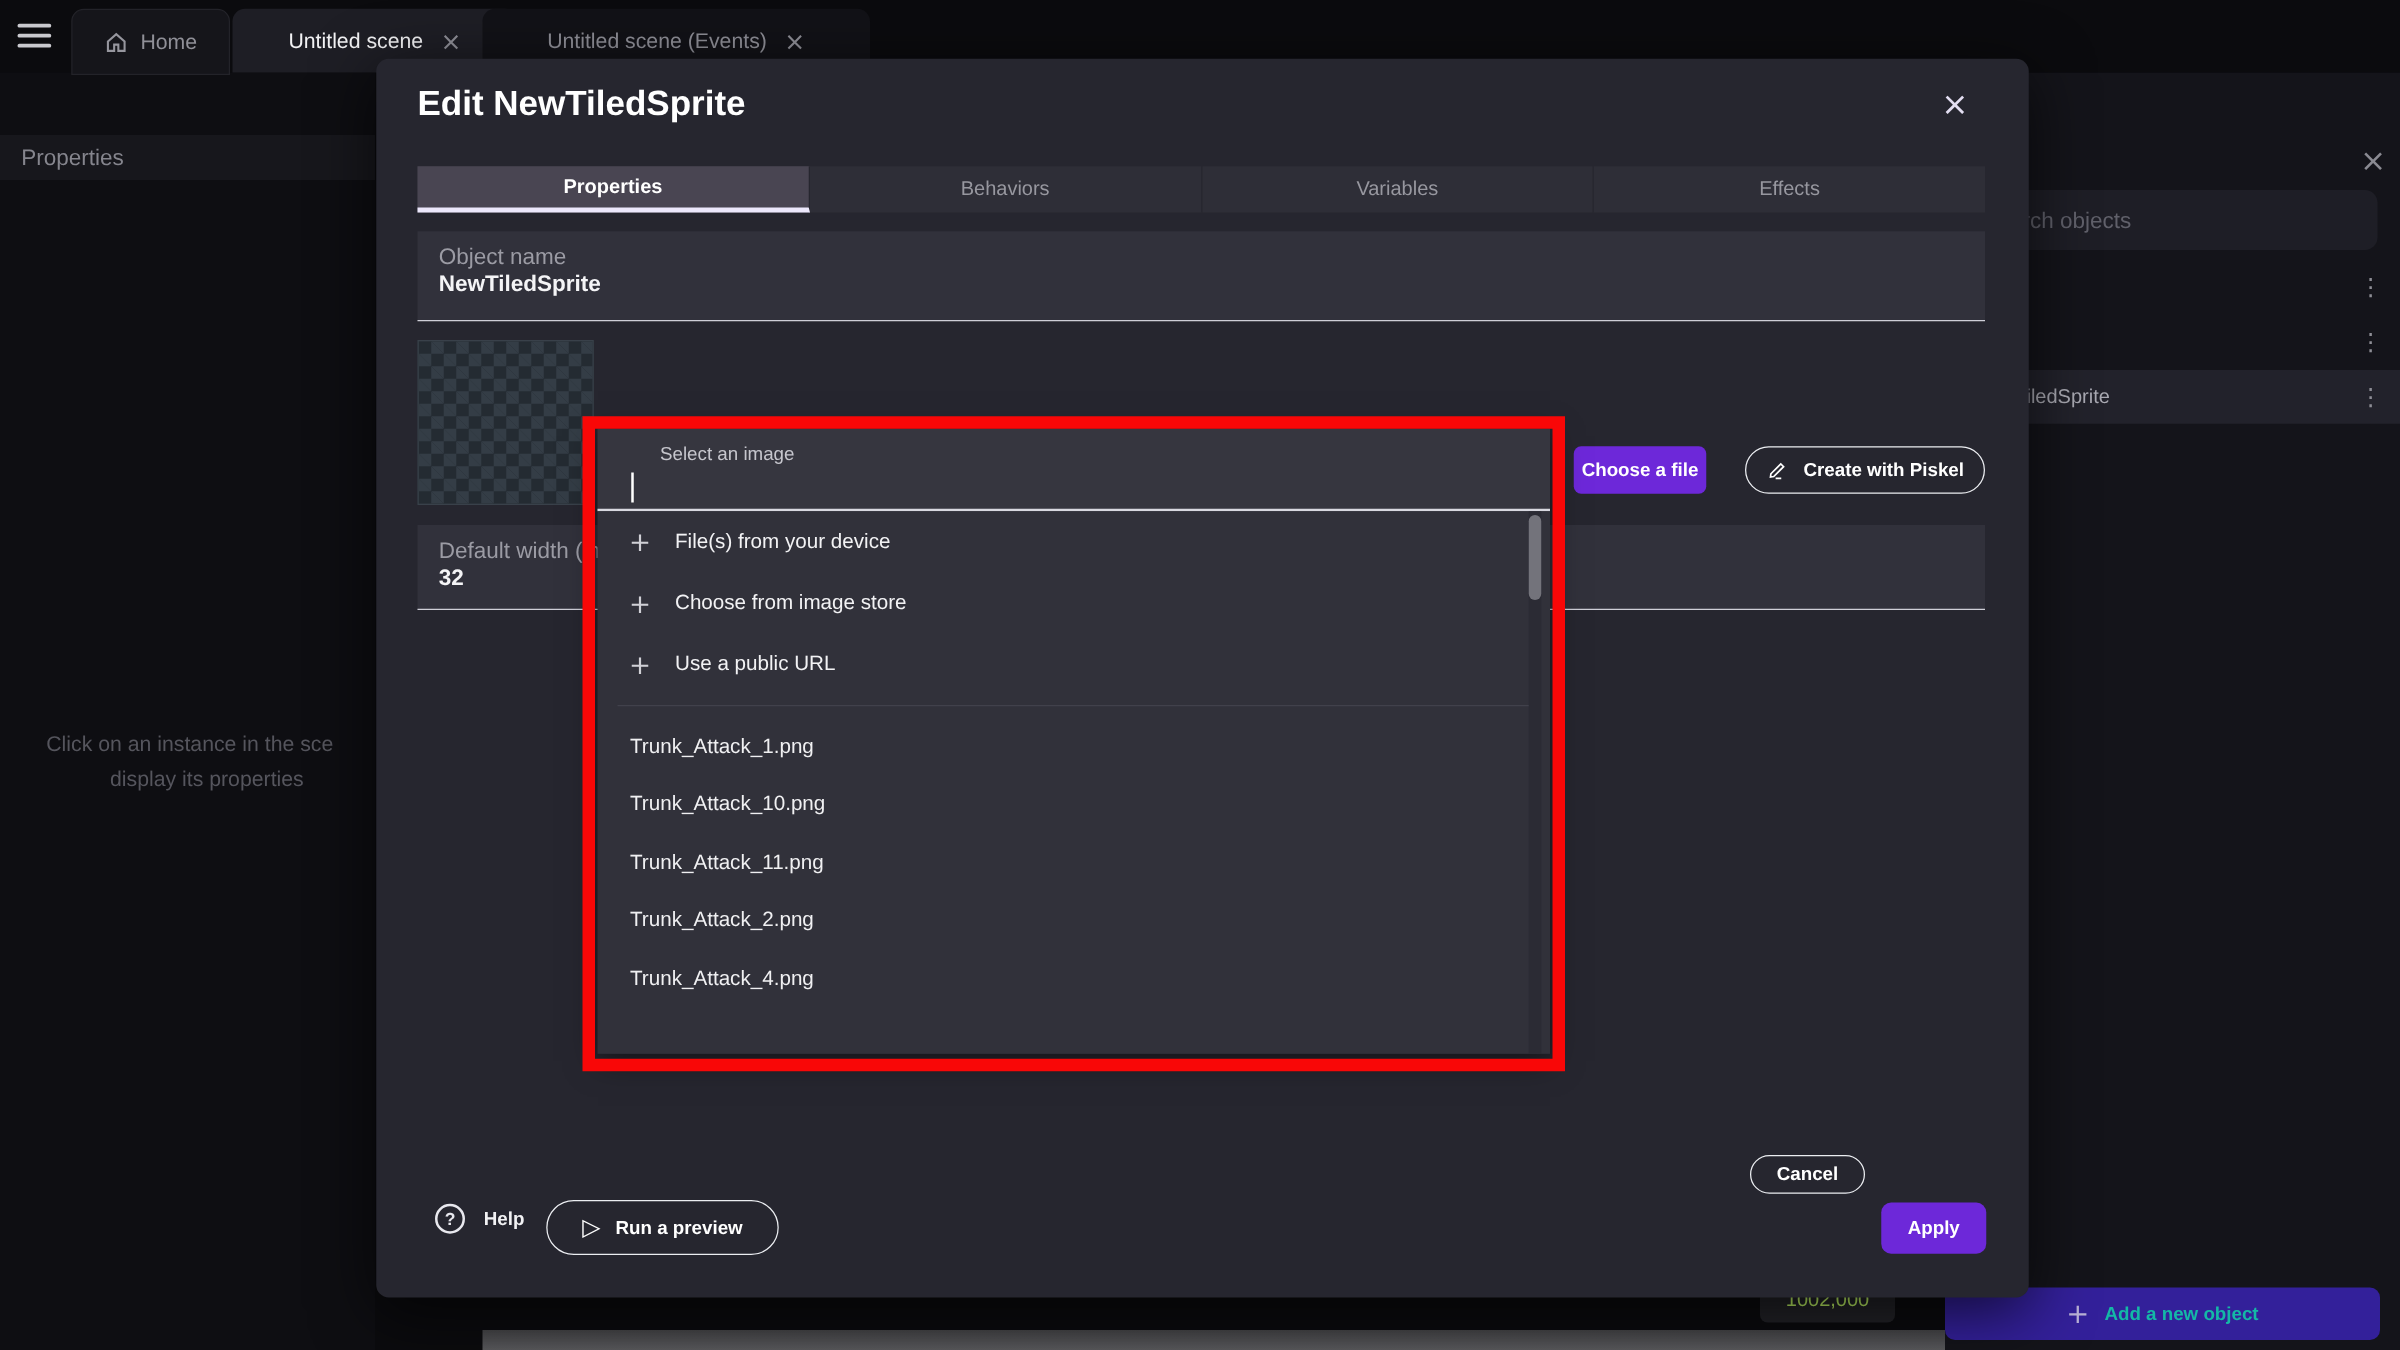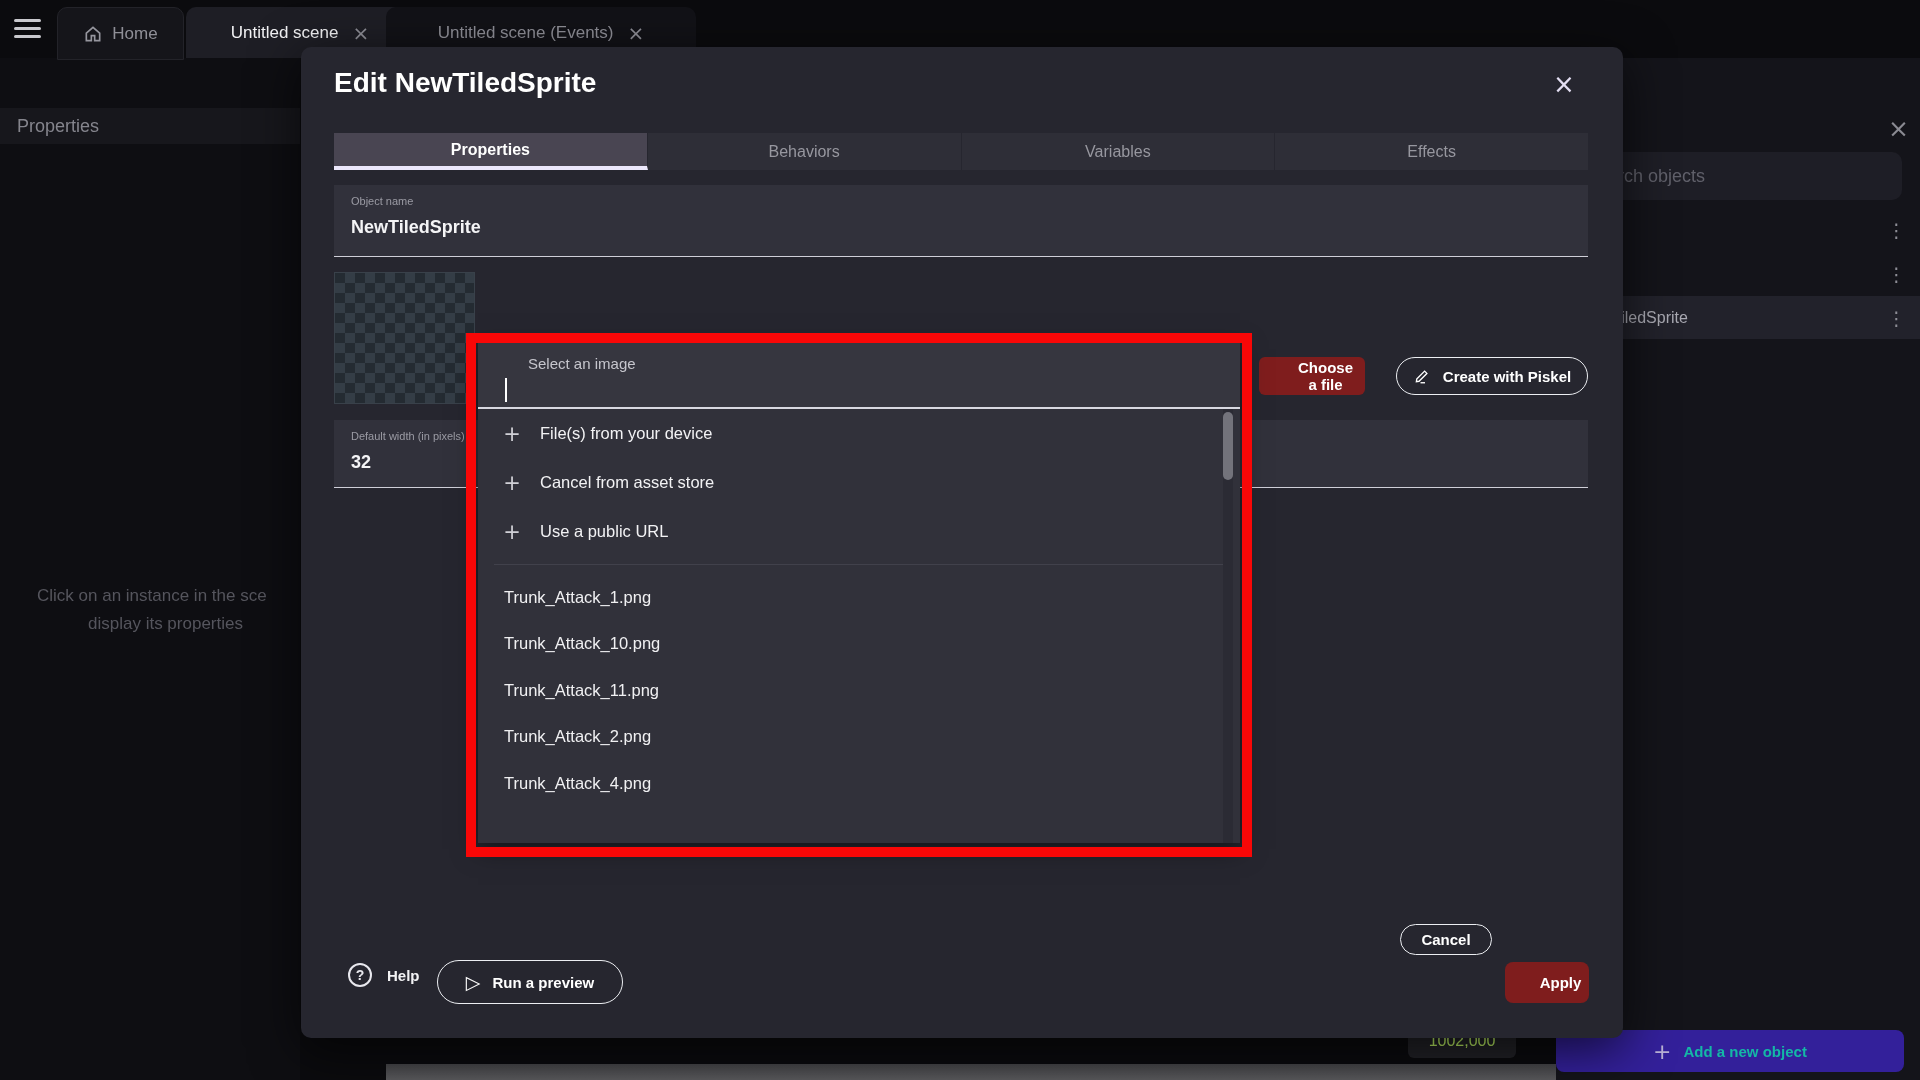--- a/index.html
+++ b/index.html
@@ -58,28 +58,28 @@
   .modal{left:301px;top:47px;width:1322px;height:991px;background:#26262f;border-radius:10px;
      box-shadow:0 12px 50px rgba(0,0,0,.65);z-index:40;}
   .m-title{left:33px;top:20px;font-size:28px;font-weight:bold;color:#fff;}
   .m-close{left:1252px;top:22px;font-size:26px;color:#e3def2;cursor:pointer;}
   .m-tabs{left:33px;top:86px;width:1254px;height:37px;display:flex;background:#2e2e37;}
   .m-tab{flex:1;display:flex;align-items:center;justify-content:center;font-size:16px;
      color:#97979f;border-right:1px solid #26262f;cursor:pointer;box-sizing:border-box;}
   .m-tab:last-child{border-right:none;}
   .m-tab.active{background:#494552;color:#fff;font-weight:bold;border-bottom:4px solid #ece7fb;}
   .frow{left:33px;width:1254px;background:#31313b;border-bottom:1px solid #cfcfd8;box-sizing:border-box;}
-  .frow .flabel{position:absolute;left:17px;top:10px;font-size:11px;color:#9b9ba4;}
+  .frow .flabel{position:absolute;left:17px;top:10px;font-size:18px;color:#9b9ba4;}
   .frow .fvalue{position:absolute;left:17px;top:32px;font-size:18px;color:#f4f4f6;font-weight:bold;}
   .checker{left:33px;top:225px;width:141px;height:132px;background-color:#242b32;
      background-image:linear-gradient(45deg,#343d46 25%,transparent 25%,transparent 75%,#343d46 75%),
                       linear-gradient(45deg,#343d46 25%,transparent 25%,transparent 75%,#343d46 75%);
      background-size:20px 20px;background-position:0 0,10px 10px;border:1px solid #39414a;box-sizing:border-box;}
-  .btn-primary{background:#7f1d1d;color:#fff;font-weight:bold;border:none;border-radius:6px;
-     font-size:15px;cursor:pointer;font-family:"Liberation Sans",sans-serif;padding-left:33px;}
+  .btn-primary{background:#6d28d9;color:#fff;font-weight:bold;border:none;border-radius:6px;
+     font-size:15px;cursor:pointer;font-family:"Liberation Sans",sans-serif;}
   .btn-outline{background:transparent;color:#fff;font-weight:bold;border:1px solid #eceef2;
      border-radius:20px;font-size:15px;cursor:pointer;display:flex;align-items:center;
      justify-content:center;gap:12px;font-family:"Liberation Sans",sans-serif;box-sizing:border-box;}
   .helpwrap{left:47px;top:916px;display:flex;align-items:center;gap:15px;cursor:pointer;}
   .helpcircle{width:24px;height:24px;border:2px solid #e8e8ee;border-radius:50%;box-sizing:border-box;
      display:flex;align-items:center;justify-content:center;font-size:14px;font-weight:bold;color:#e8e8ee;}
   .helplbl{font-size:15px;font-weight:bold;color:#f2f2f4;}
 
   
   .popover{left:478px;top:343px;width:762px;height:500px;z-index:50;
@@ -250,21 +250,21 @@
       <input class="pop-input" value="" style="">
       <div class="caret"></div>
     </div>
     <div class="pop-list">
       <div class="pop-item">
         <span class="plus glyph">+</span>
         <span>File(s) from your device</span>
       </div>
       <div class="pop-item">
         <span class="plus glyph">+</span>
-        <span>Cancel from asset store</span>
+        <span>Choose from image store</span>
       </div>
       <div class="pop-item">
         <span class="plus glyph">+</span>
         <span>Use a public URL</span>
       </div>
       <div class="pop-div"></div>
       <div class="pop-file">Trunk_Attack_1.png</div>
       <div class="pop-file">Trunk_Attack_10.png</div>
       <div class="pop-file">Trunk_Attack_11.png</div>
       <div class="pop-file">Trunk_Attack_2.png</div>

